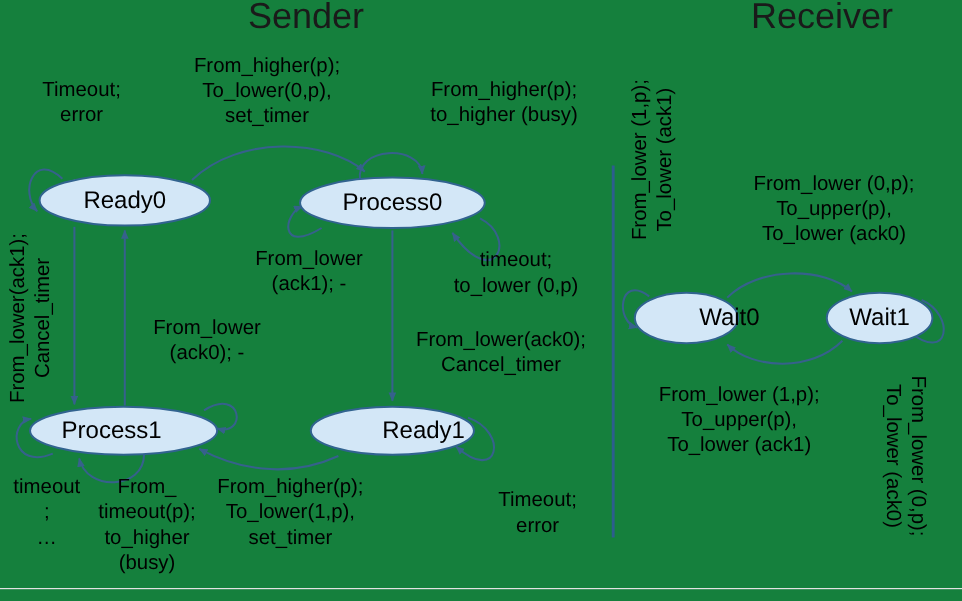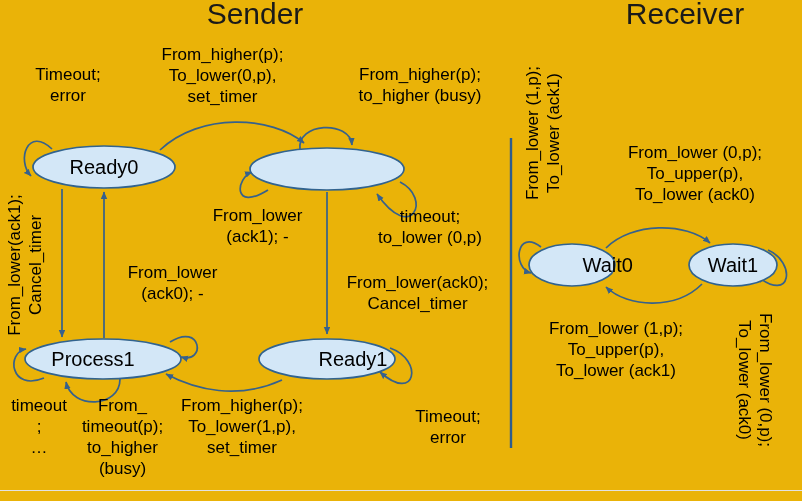--- a/index.html
+++ b/index.html
@@ -9,21 +9,21 @@
   }
   body {
     font-family: "Liberation Sans", sans-serif;
     color: #000000;
   }
   #canvas {
     position: relative;
     width: 802px;
     height: 501px;
     overflow: hidden;
-    background: #eab308;
+    background: #15803d;
   }
   #svg-layer {
     position: absolute;
     left: 0;
     top: 0;
     width: 802px;
     height: 501px;
   }
   .title {
     position: absolute;
@@ -124,20 +124,21 @@
       <ellipse cx="327" cy="359" rx="68" ry="20" fill="#d3e7f7" stroke="#31638f" stroke-width="1.7"></ellipse>
       <ellipse cx="572" cy="265" rx="43" ry="21" fill="#d3e7f7" stroke="#31638f" stroke-width="1.7"></ellipse>
       <ellipse cx="733" cy="265" rx="44" ry="21" fill="#d3e7f7" stroke="#31638f" stroke-width="1.7"></ellipse>
     </g>
   </svg>
 
   <div class="title" style="left:165px; top:-2px; width:180px;">Sender</div>
   <div class="title" style="left:590px; top:-2px; width:190px;">Receiver</div>
 
   <div class="state-label" style="left:34px; top:159px; width:140px;">Ready0</div>
+  <div class="state-label" style="left:250px; top:161px; width:154px;">Process0</div>
   <div class="state-label" style="left:25px; top:351px; width:136px;">Process1</div>
   <div class="state-label" style="left:259px; top:351px; width:140px;padding-left:24px;">Ready1</div>
   <div class="state-label" style="left:529px; top:257px; width:104px;text-align:right;">Wait0</div>
   <div class="state-label" style="left:689px; top:257px; width:88px;">Wait1</div>
 
   <div class="edge-label center" style="left:8px; top:64px; width:120px;">Timeout;
 error</div>
 
   <div class="edge-label center" style="left:130px; top:44px; width:185px;">From_higher(p);
 To_lower(0,p),

